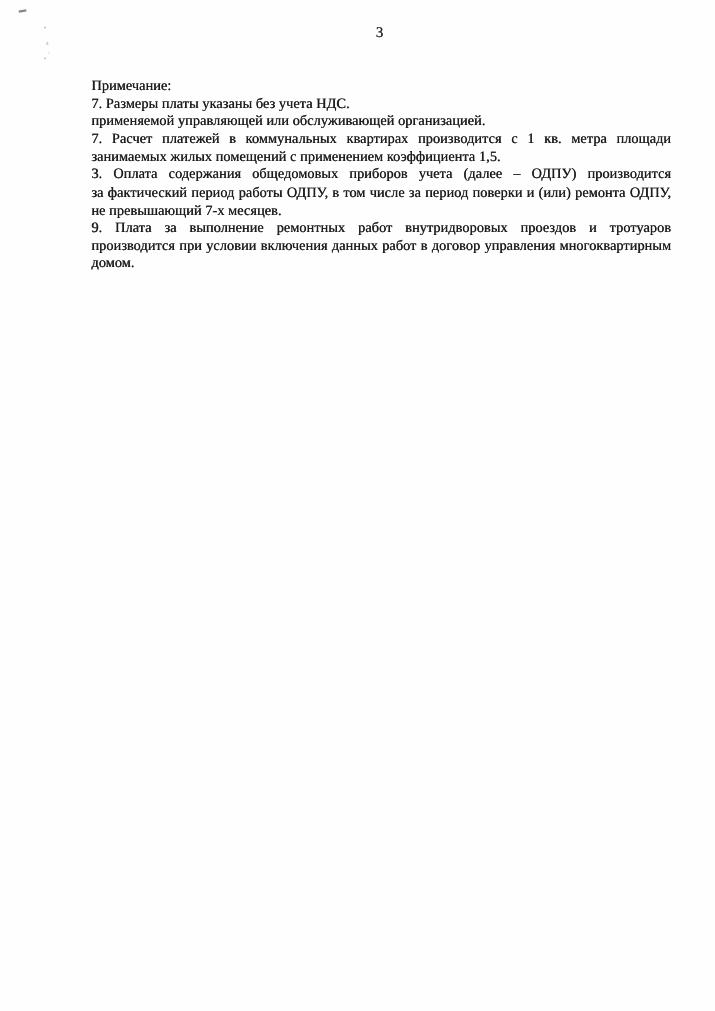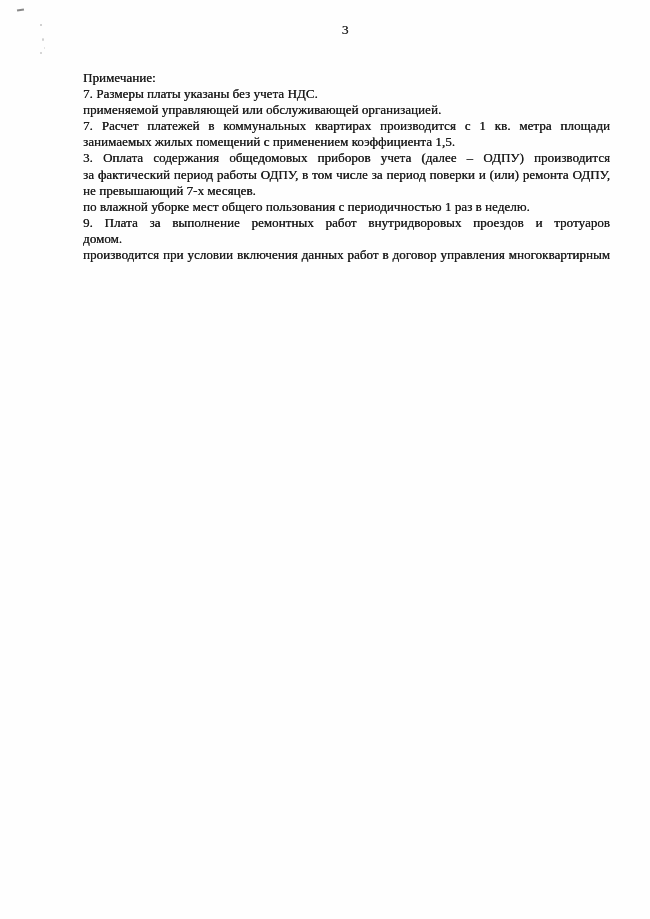--- a/index.html
+++ b/index.html
@@ -87,19 +87,18 @@
 
   <div class="doc-text">
     <div class="line l">Примечание:</div>
     <div class="line l">7. Размеры платы указаны без учета НДС.</div>
     <div class="line l">применяемой управляющей или обслуживающей организацией.</div>
     <div class="line j">7. Расчет платежей в коммунальных квартирах производится с 1 кв. метра площади</div>
     <div class="line l">занимаемых жилых помещений с применением коэффициента 1,5.</div>
     <div class="line j">3. Оплата содержания общедомовых приборов учета (далее – ОДПУ) производится</div>
     <div class="line j">за фактический период работы ОДПУ, в том числе за период поверки и (или) ремонта ОДПУ,</div>
     <div class="line l">не превышающий 7-х месяцев.</div>
-    <div class="line l">по влажной уборке мест общего пользования с периодичностью 1 раз в неделю.</div>
     <div class="line j">9. Плата за выполнение ремонтных работ внутридворовых проездов и тротуаров</div>
+    <div class="line j">производится при условии включения данных работ в договор управления многоквартирным</div>
     <div class="line l">домом.</div>
-    <div class="line j">производится при условии включения данных работ в договор управления многоквартирным</div>
   </div>
 
 </div>
 
 </body></html>

